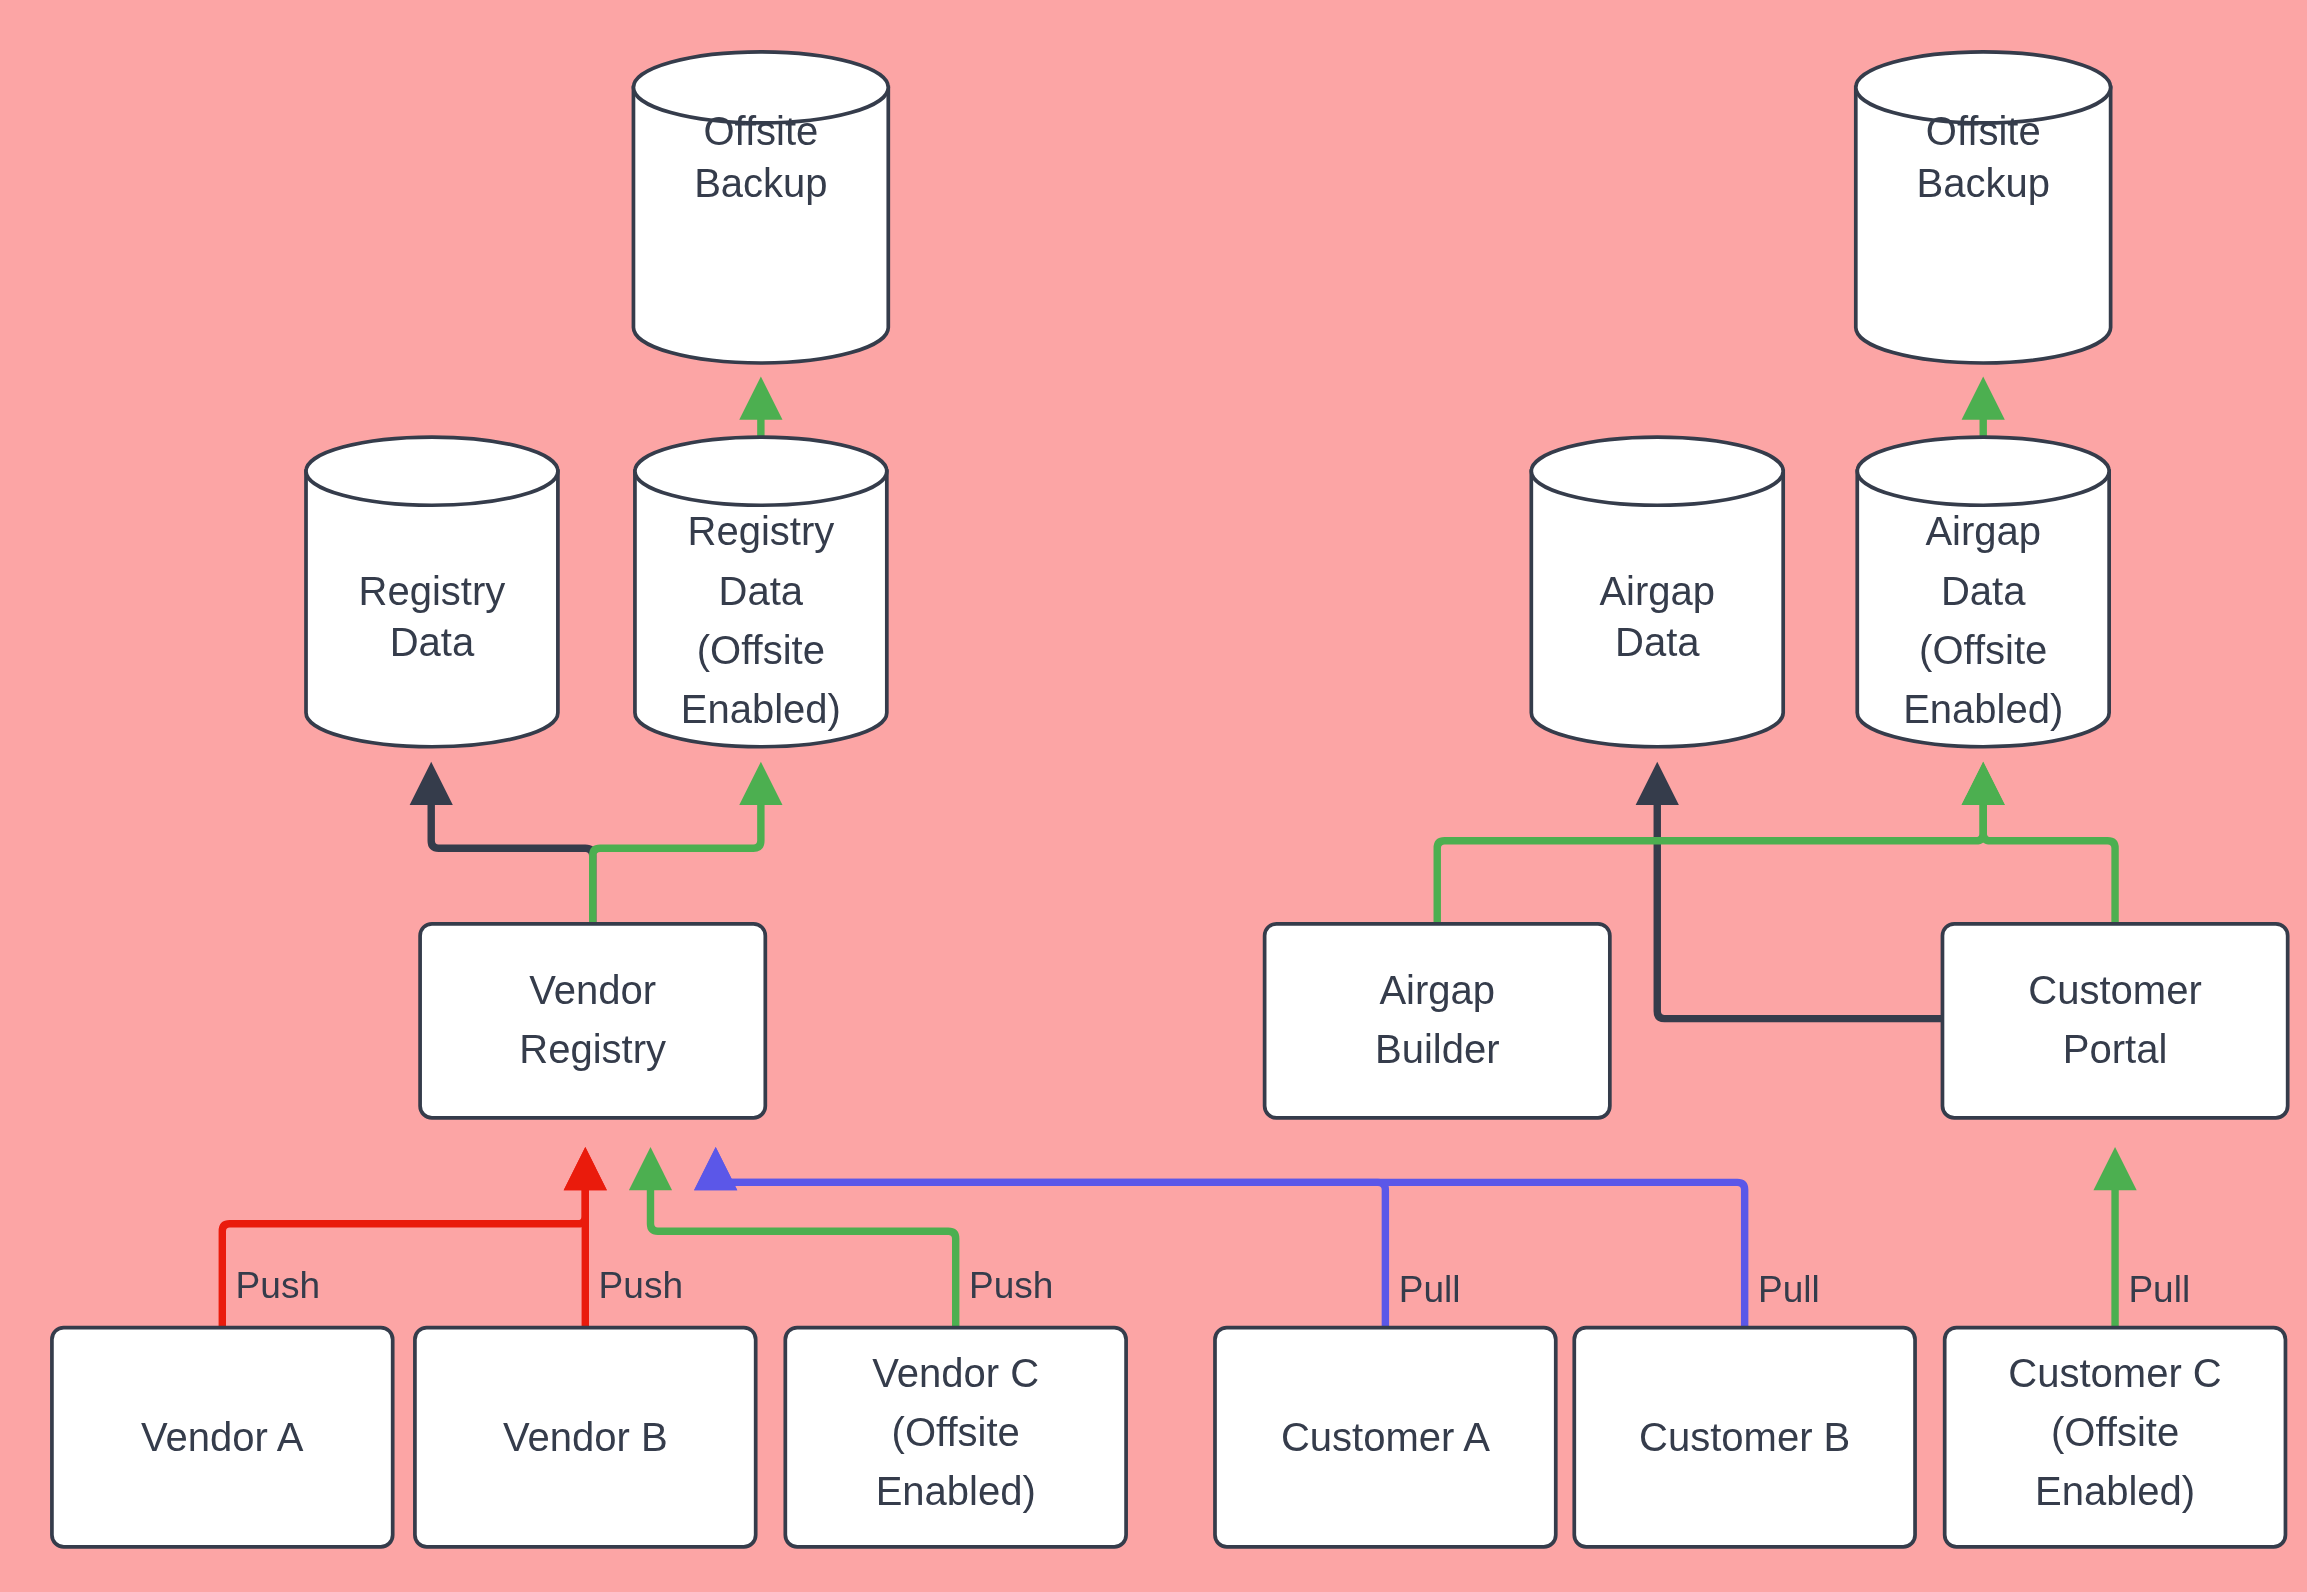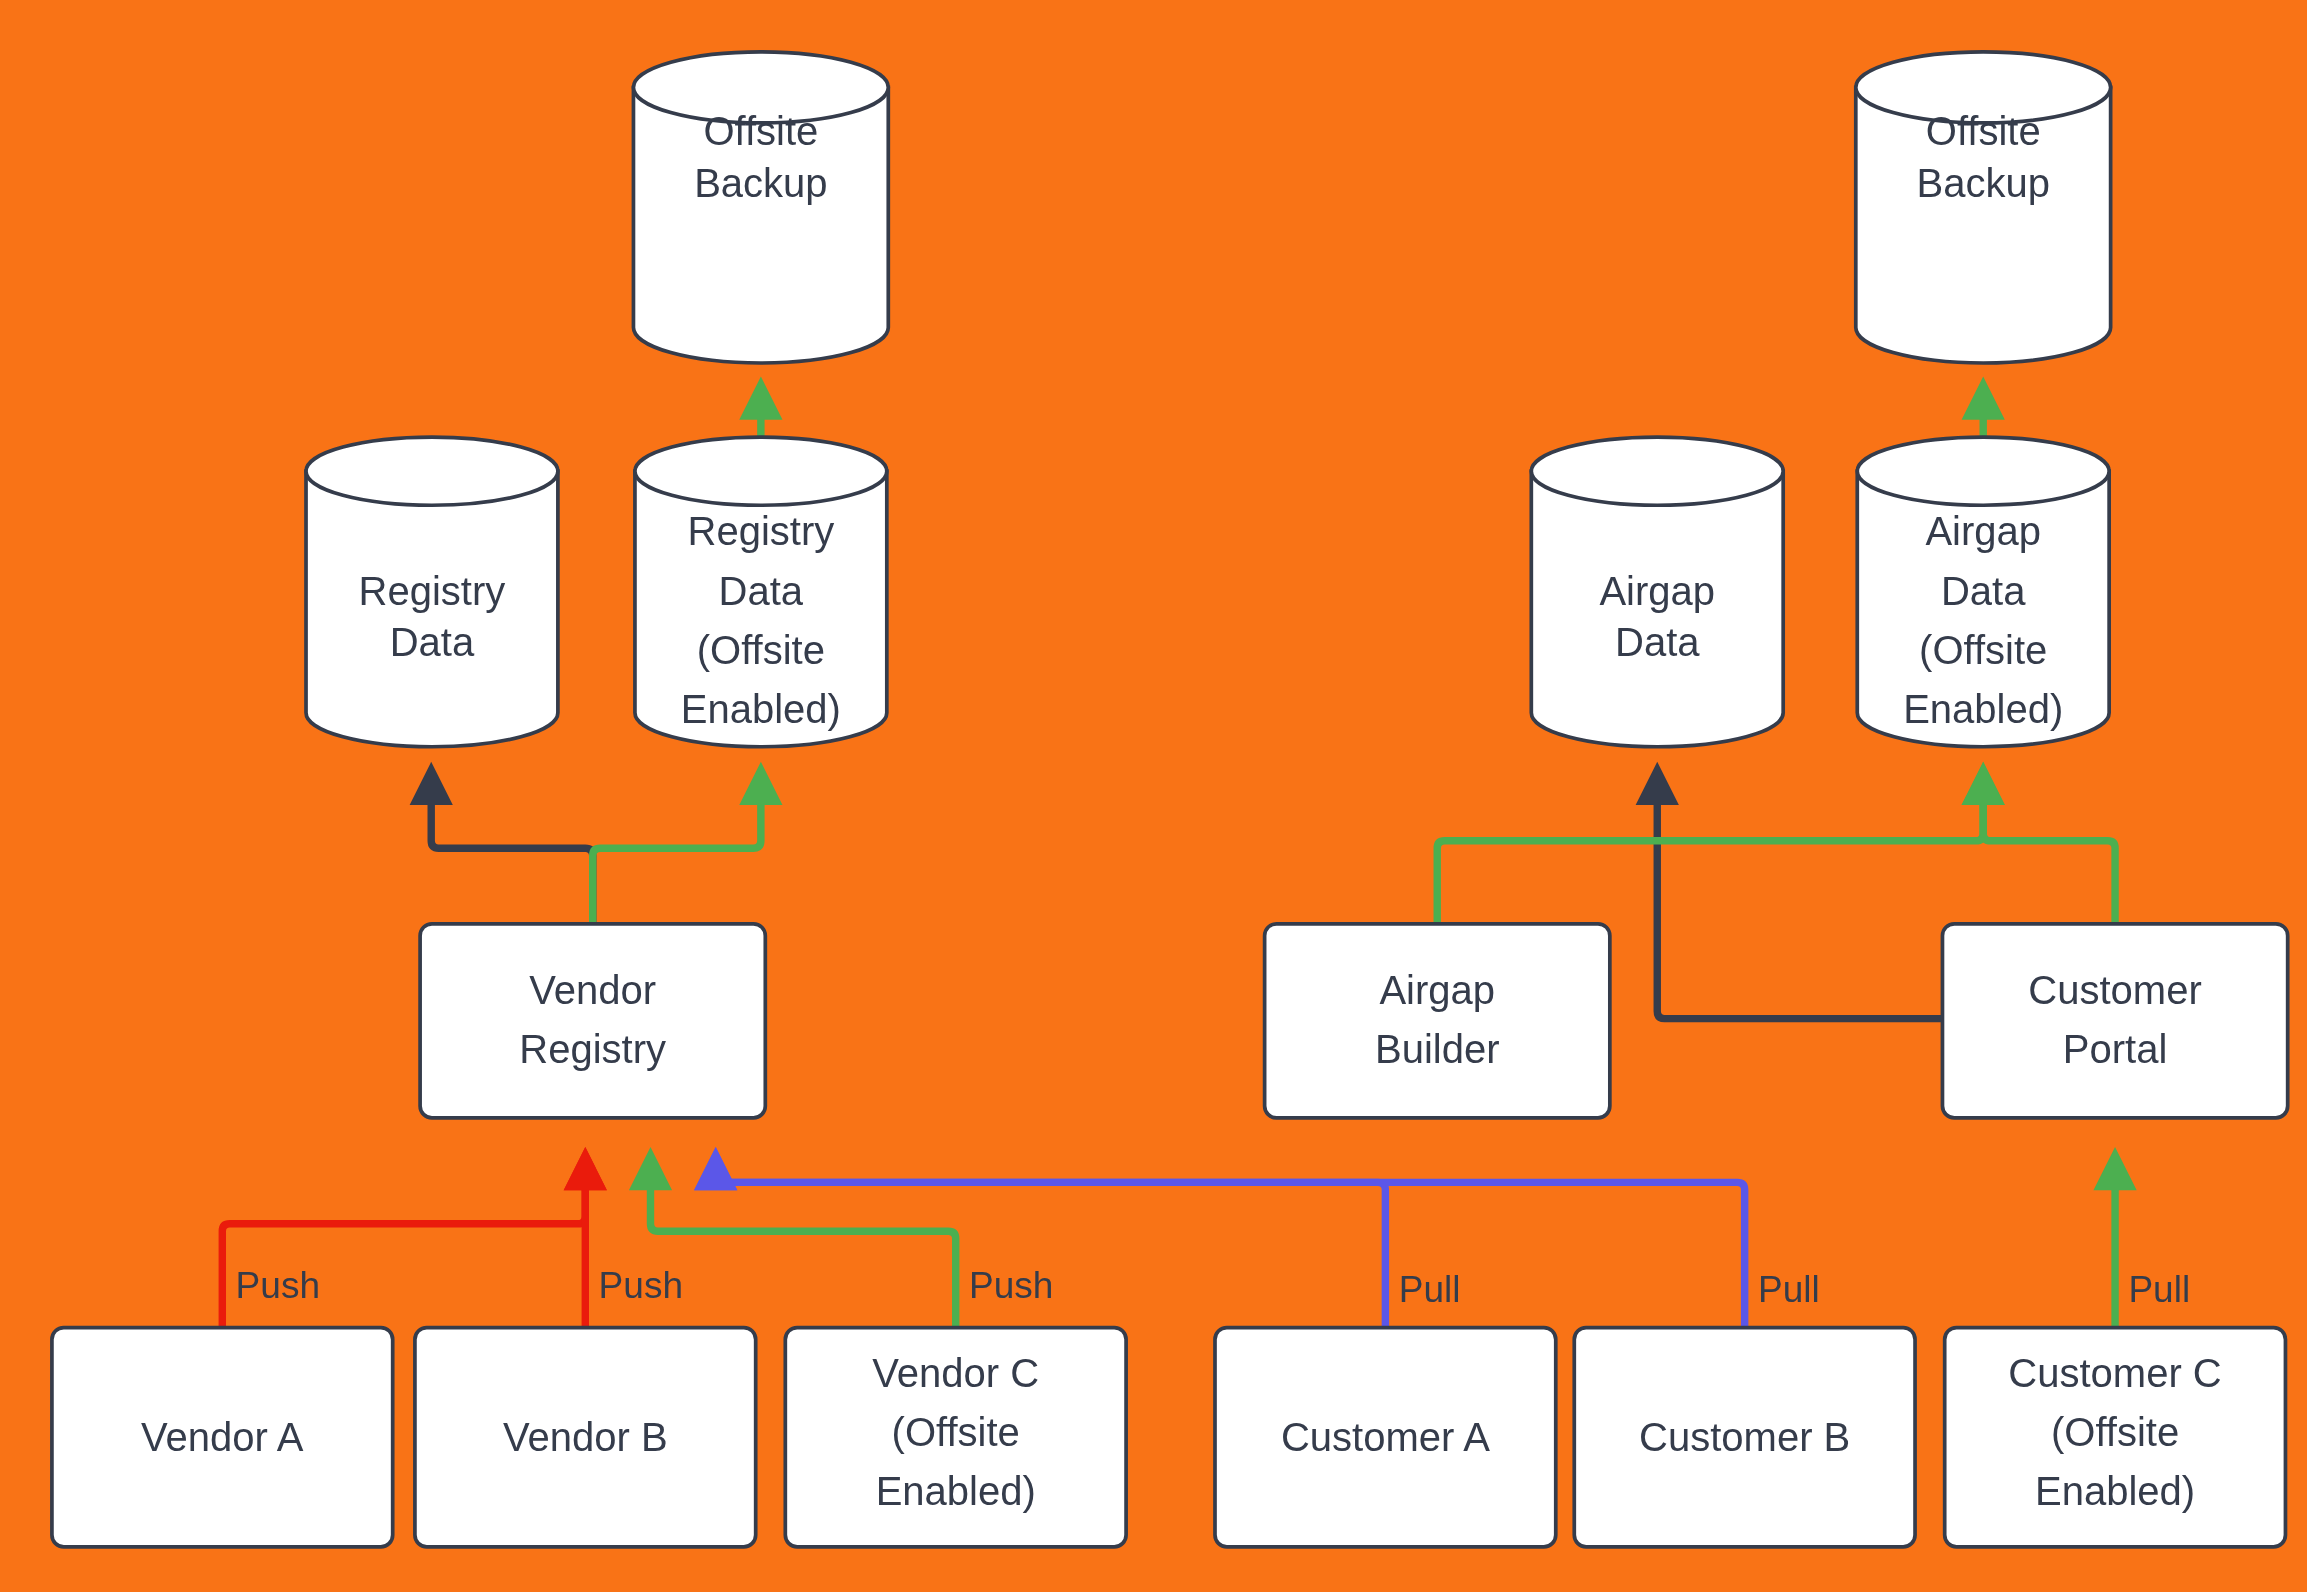--- a/index.html
+++ b/index.html
@@ -1,17 +1,17 @@
 <!DOCTYPE html>
 <html style="font-size:12px"><head>
 <meta charset="utf-8">
 <style>
   html,body{margin:0;padding:0;background:#ffffff;}
   body{font-family:"Liberation Sans", sans-serif;}
-  #stage{position:relative;width:2307px;height:1592px;background:#f97316;overflow:hidden;}
+  #stage{position:relative;width:2307px;height:1592px;background:#fca5a5;overflow:hidden;}
   svg{position:absolute;left:0;top:0;width:2307px;height:1592px;}
   .node-label{font-family:"Liberation Sans", sans-serif;font-size:54px;fill:#353c4b;}
   .edge-label{font-family:"Liberation Sans", sans-serif;font-size:50px;fill:#353c4b;}
   .shape-stroke{fill:#ffffff;stroke:#353c4b;stroke-width:5;}
   .cyl-stroke{fill:#ffffff;stroke:#353c4b;stroke-width:5;}
   .cyl-top{fill:#ffffff;stroke:#353c4b;stroke-width:5;}
   .edge{fill:none;stroke-width:10;stroke-linecap:butt;stroke-linejoin:round;}
 </style>
 </head>
 <body>

